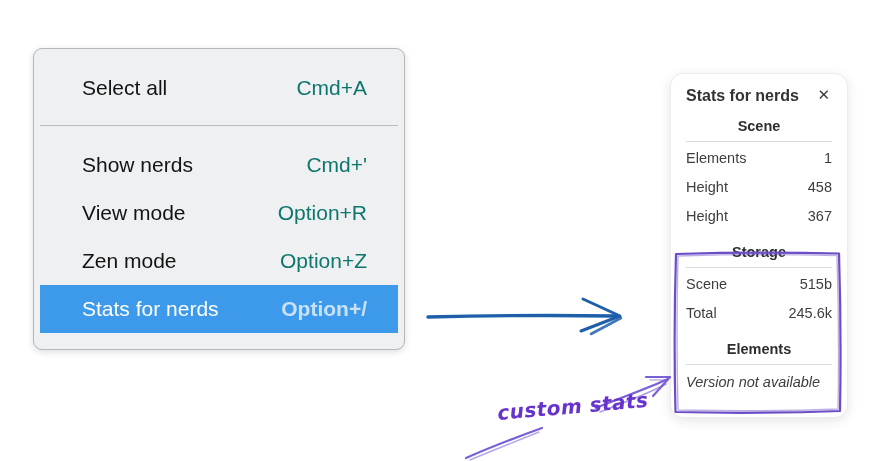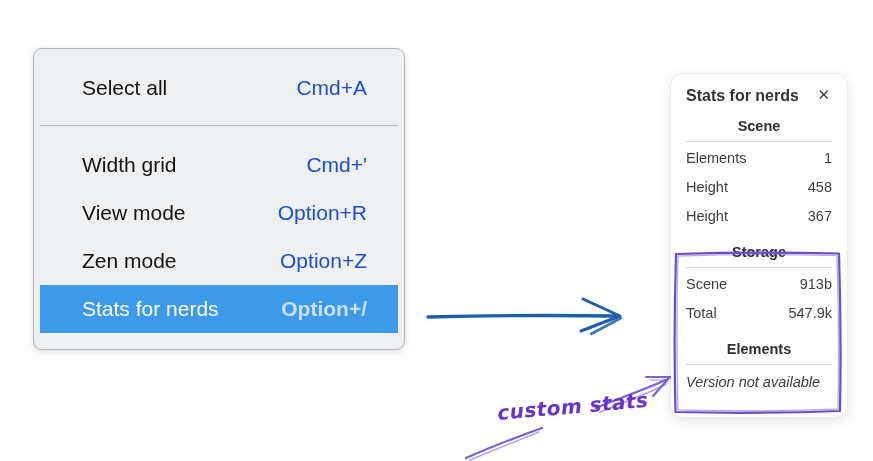--- a/index.html
+++ b/index.html
@@ -20,21 +20,21 @@
   .context-menu{
     position:absolute;left:33px;top:48px;width:372px;height:302px;
     background:#eef0f1;border:1.5px solid #b3b8bd;border-radius:9px;
     box-shadow:0 2px 7px rgba(0,0,0,.14);
     padding:15px 6px 15px;overflow:hidden;
   }
   .menu-item{
     height:48px;display:flex;align-items:center;justify-content:space-between;
     padding:0 31px 0 42px;font-size:21px;color:#141414;cursor:default;
   }
-  .menu-item .shortcut{color:#1d4ed8;}
+  .menu-item .shortcut{color:#0f766e;}
   .menu-item.selected{background:var(--menu-highlight);color:var(--menu-highlight-text);}
   .menu-item.selected .shortcut{color:var(--menu-highlight-shortcut);font-weight:bold;}
   .menu-separator{border-top:1.5px solid #b6bbc0;margin:13px 0 15px;}
 
   
   .stats-panel{
     position:absolute;left:670px;top:73px;width:178px;height:345px;
     background:#ffffff;border:1px solid #ececec;border-radius:13px;
     box-shadow:0 3px 12px rgba(0,0,0,.10);
     padding:12px 15px 14px;color:#3e3e3e;font-size:14.5px;
@@ -68,21 +68,21 @@
 
 <div class="stage">
 
   <div class="context-menu">
     <div class="menu-item">
       <span>Select all</span>
       <span class="shortcut">Cmd+A</span>
     </div>
     <div class="menu-separator"></div>
     <div class="menu-item">
-      <span>Width grid</span>
+      <span>Show nerds</span>
       <span class="shortcut">Cmd+'</span>
     </div>
     <div class="menu-item">
       <span>View mode</span>
       <span class="shortcut">Option+R</span>
     </div>
     <div class="menu-item">
       <span>Zen mode</span>
       <span class="shortcut">Option+Z</span>
     </div>
@@ -115,25 +115,25 @@
         <span class="stat-label">Height</span>
         <span class="stat-value">367</span>
       </div>
     </div>
 
     <div>
       <div class="section-heading">Storage</div>
       <hr>
       <div class="stat-row">
         <span class="stat-label">Scene</span>
-        <span class="stat-value">913b</span>
+        <span class="stat-value">515b</span>
       </div>
       <div class="stat-row">
         <span class="stat-label">Total</span>
-        <span class="stat-value">547.9k</span>
+        <span class="stat-value">245.6k</span>
       </div>
     </div>
 
     <div>
       <div class="section-heading">Elements</div>
       <hr>
       <div class="version-note">Version not available</div>
     </div>
   </div>
 

